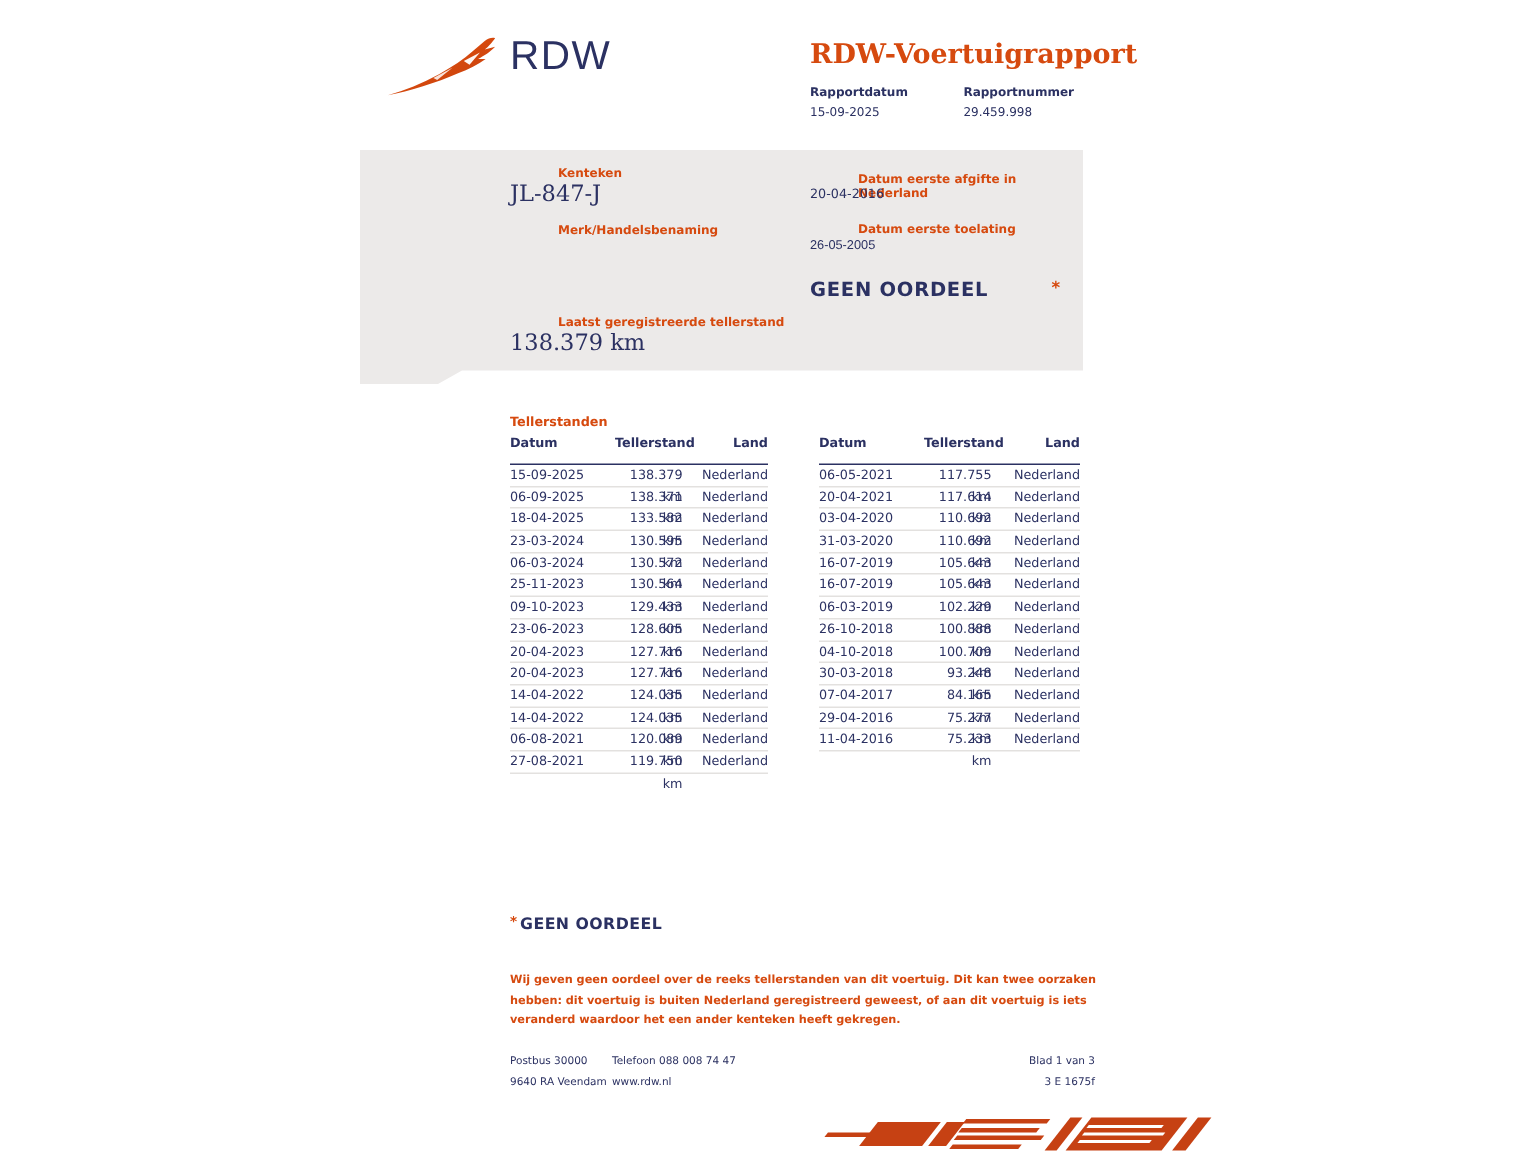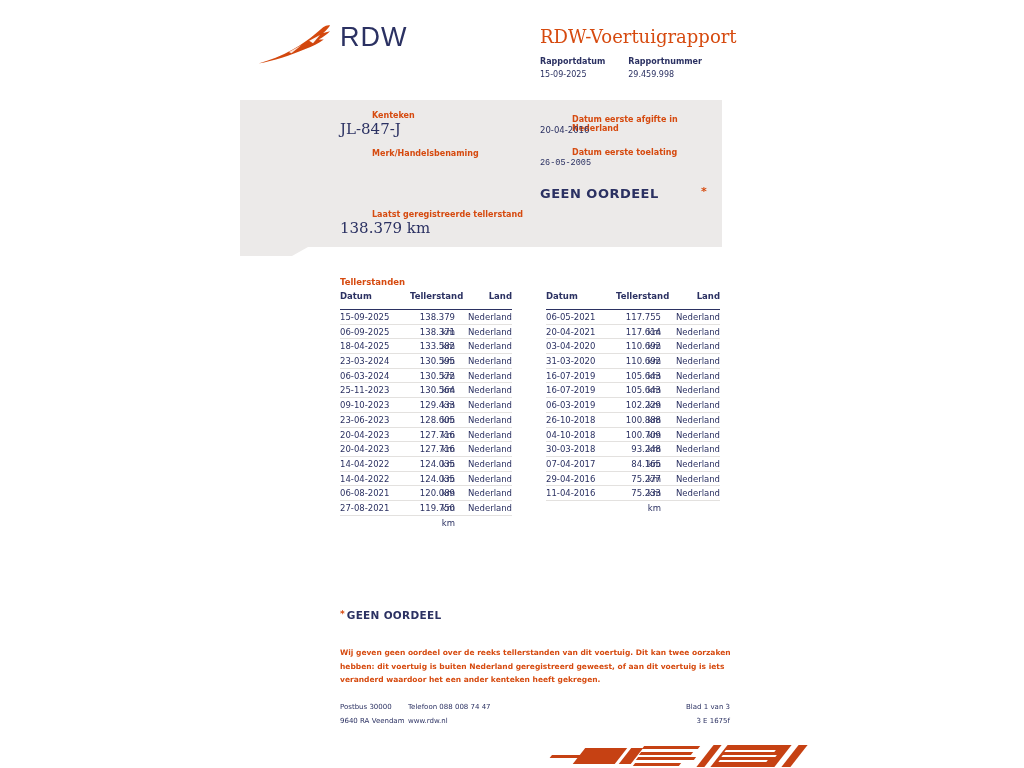--- a/index.html
+++ b/index.html
@@ -12,41 +12,41 @@
   *{box-sizing:border-box;margin:0;padding:0;}
   html,body{width:1024px;height:768px;background:#fff;overflow:hidden;}
   body{position:relative;font-family:"DejaVu Sans",sans-serif;color:var(--navy);}
   .abs{position:absolute;}
 
   
   .logo{left:256px;top:24px;display:flex;align-items:flex-start;}
   .logo svg{display:block;}
   .logo-text{font-family:"Liberation Sans",sans-serif;font-weight:500;font-size:27px;
     letter-spacing:1px;color:var(--navy);margin-left:8px;margin-top:-2px;}
-  .report-title{left:540px;top:26px;font-family:"DejaVu Serif",serif;font-weight:normal;
+  .report-title{left:540px;top:26px;font-family:"DejaVu Serif",serif;font-weight:bold;
     font-size:18px;color:var(--accent-orange);}
-  .report-meta{left:540px;top:57px;display:flex;gap:23px;}
+  .report-meta{left:540px;top:57px;display:flex;gap:37px;}
   .meta-lbl{font-size:8px;font-weight:bold;color:var(--navy);}
   .meta-val{font-size:8px;color:var(--navy);margin-top:4px;}
 
   
   .vehicle-box{left:240px;top:100px;width:482px;height:156px;background:var(--panel-gray);
     clip-path:polygon(0 0,100% 0,100% 147px,68px 147px,52px 156px,0 156px);}
   .fld-lbl{position:absolute;font-size:8px;font-weight:bold;color:var(--accent-orange);margin-left:32px;}
   .fld-val{position:absolute;font-family:"DejaVu Serif",serif;font-size:15px;color:var(--navy);}
   .lbl-kenteken{left:100px;top:11px;}
   .val-kenteken{left:100px;top:20px;}
   .lbl-merk{left:100px;top:49px;}
   .val-merk{left:100px;top:58px;width:150px;line-height:20px;}
   .lbl-teller{left:100px;top:110px;}
   .val-teller{left:100px;top:119px;}
   .lbl-afgifte{left:300px;top:15px;}
   .val-afgifte{left:300px;top:25px;font-family:"DejaVu Sans",sans-serif;font-size:8.5px;}
   .lbl-toelating{left:300px;top:48px;}
-  .val-toelating{left:300px;top:58px;font-family:Liberation Mono, monospace;font-size:8.5px;}
+  .val-toelating{left:300px;top:58px;font-family:Liberation Sans, sans-serif;font-size:8.5px;}
   .oordeel{position:absolute;left:300px;top:86px;font-size:13px;font-weight:bold;
     letter-spacing:.5px;color:var(--navy);}
   .oordeel-star{position:absolute;left:461px;top:85px;font-size:11px;font-weight:bold;
     color:var(--accent-orange);}
 
   
   .section-heading{left:340px;top:277px;font-size:8.5px;font-weight:bold;color:var(--accent-orange);}
   .odo-table{top:291px;font-size:8.5px;}
   .odo-table.tleft{left:340px;width:172px;}
   .odo-table.tright{left:546px;width:174px;}

